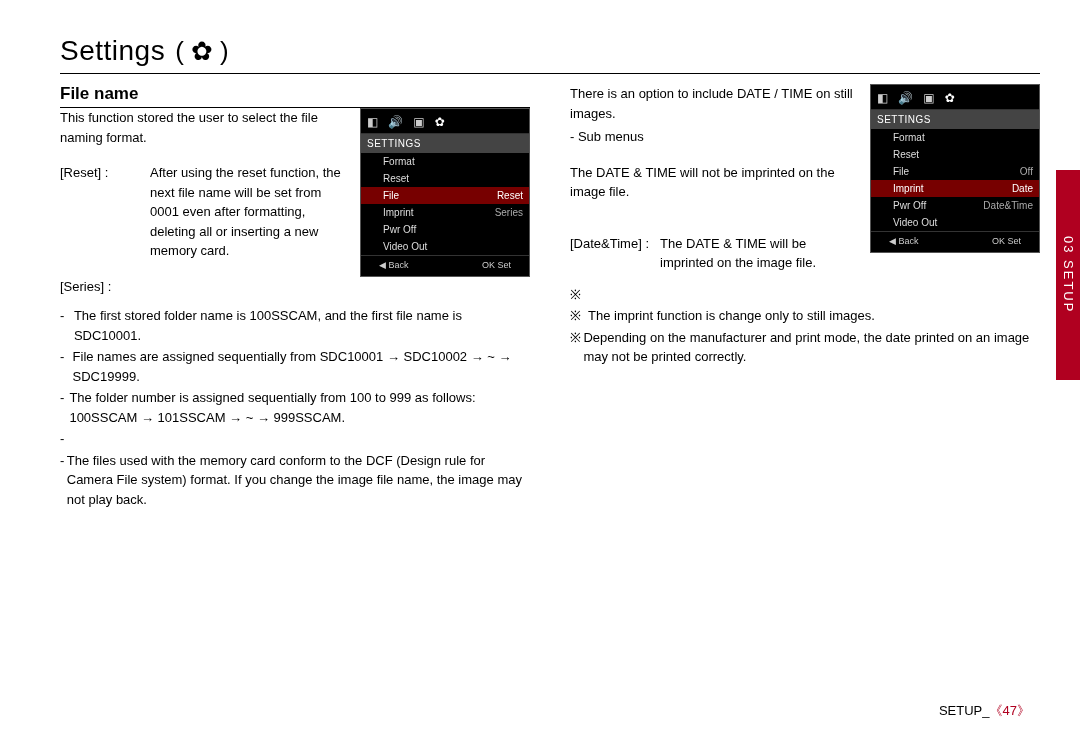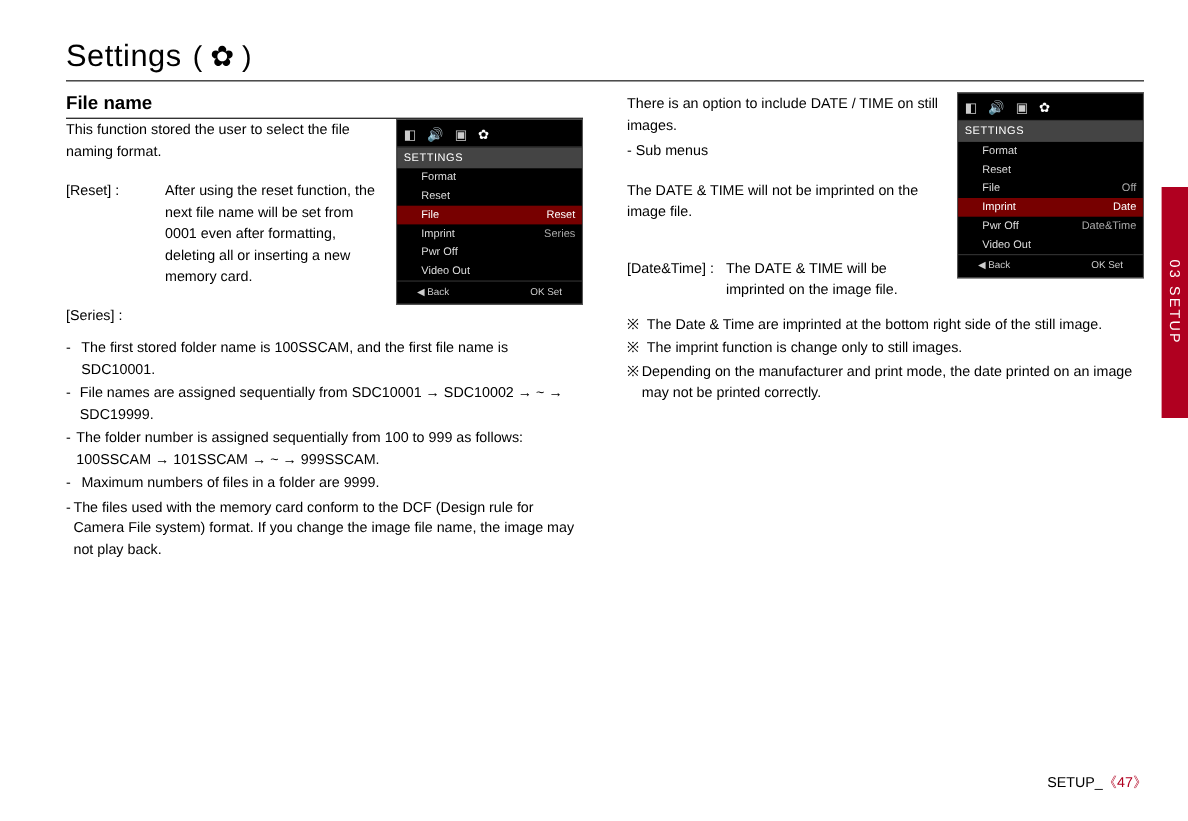--- a/index.html
+++ b/index.html
@@ -113,21 +113,21 @@
     text-orientation: mixed;
     font-size: 13px;
     letter-spacing: 2px;
     display: flex;
     align-items: center;
     justify-content: center;
   }
   .footer {
     position: absolute;
     bottom: 26px;
-    right: 37px;
+    right: 50px;
     font-size: 13px;
     color: #000;
   }
   .footer .pg { color: #b00020; }
 </style>
 </head>
 <body>
 
 <div class="page">
 
@@ -201,21 +201,20 @@
           <div class="b">
               <div class="dash">-</div>
               <div>File names are assigned sequentially from SDC10001 → SDC10002 → ~ → SDC19999.</div>
             </div>
           <div class="b">
               <div class="dash">-</div>
               <div>The folder number is assigned sequentially from 100 to 999 as follows: 100SSCAM → 101SSCAM → ~ → 999SSCAM.</div>
             </div>
           <div class="b">
               <div class="dash">-</div>
-              <div>Maximum numbers of ﬁles in a folder are 9999.</div>
             </div>
           <div class="b">
               <div class="dash">-</div>
               <div>The ﬁles used with the memory card conform to the DCF (Design rule for Camera File system) format. If you change the image ﬁle name, the image may not play back.</div>
             </div>
         </div>
       </div>
     </div>
 
     <div class="col">
@@ -271,21 +270,20 @@
         <div class="opt-row">
           <div class="opt-label"><span>[Date&amp;Time]</span> <span>:</span></div>
           <div class="opt-desc">The DATE &amp; TIME will be imprinted on the image ﬁle.</div>
         </div>
 
         <div style="clear:both"></div>
 
         <div class="notes" style="margin-top:12px;">
           <div class="note">
               <div class="mark">※</div>
-              <div>The Date &amp; Time are imprinted at the bottom right side of the still image.</div>
             </div>
           <div class="note">
               <div class="mark">※</div>
               <div>The imprint function is change only to still images.</div>
             </div>
           <div class="note">
               <div class="mark">※</div>
               <div>Depending on the manufacturer and print mode, the date printed on an image may not be printed correctly.</div>
             </div>
         </div>

